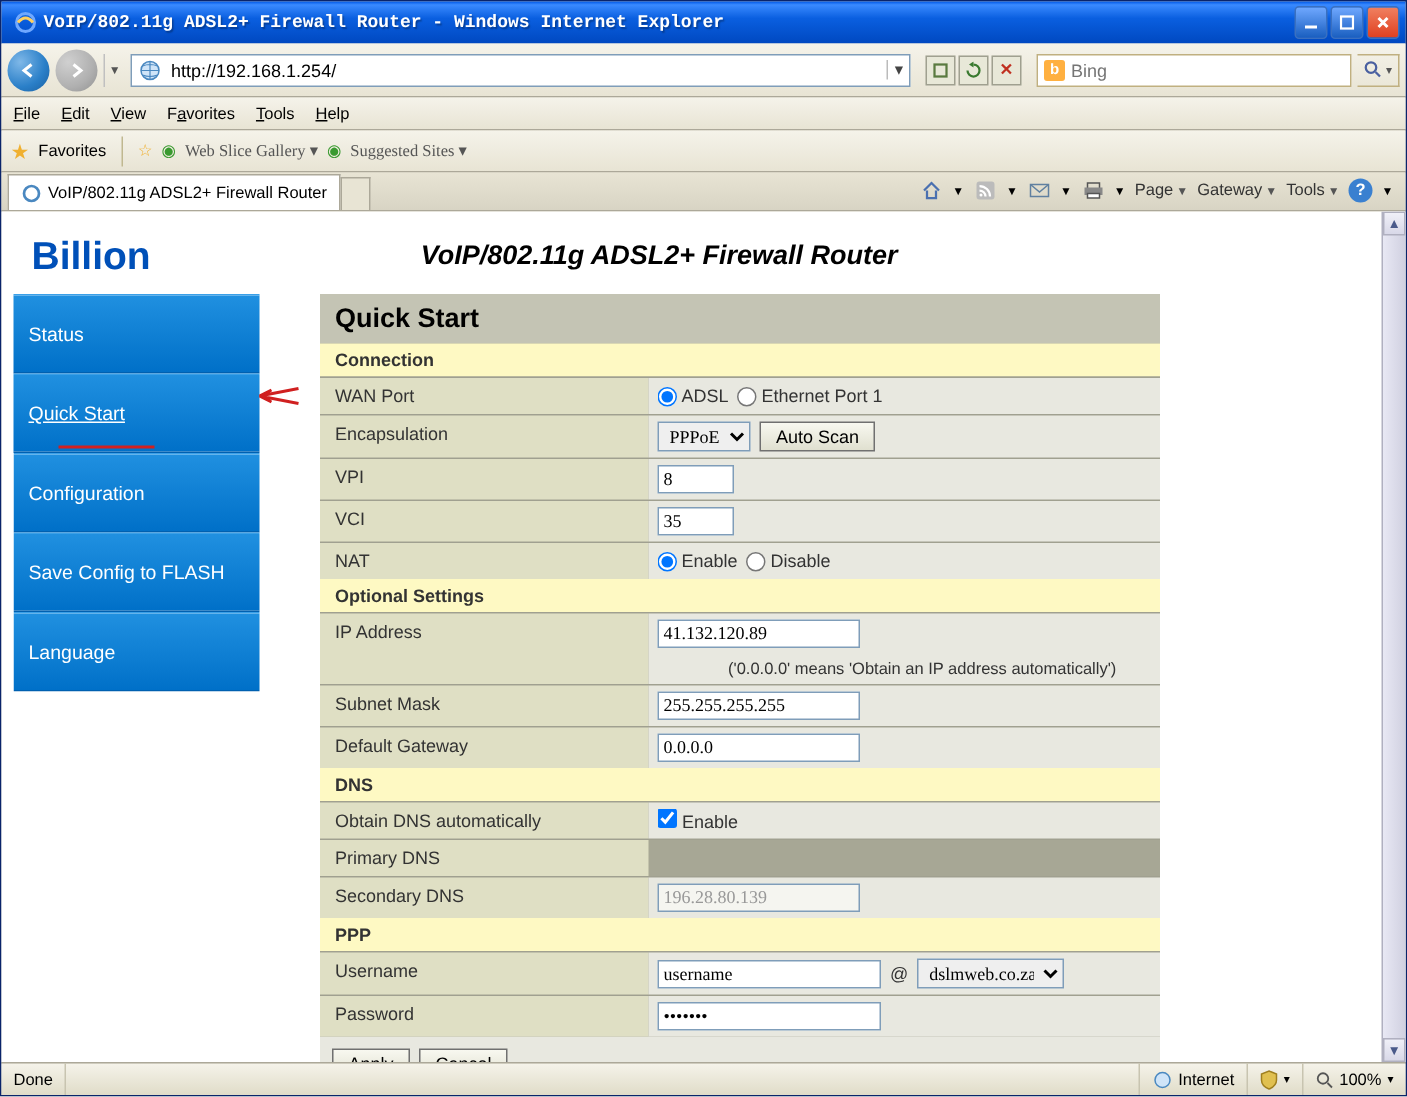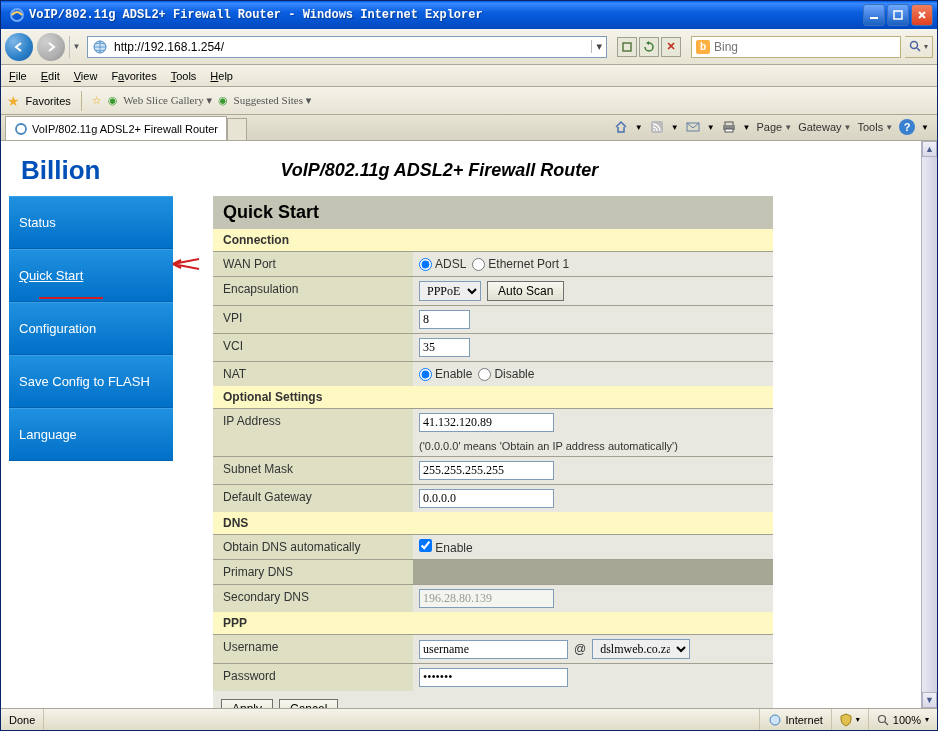--- a/index.html
+++ b/index.html
@@ -49,24 +49,24 @@
 .sidebar { width: 172px; padding: 0 0 0 8px; }
 .sidebar-item { background: linear-gradient(#2090e0,#0070c8); color:#fff; padding:18px 10px; font-size:13px; border-top:1px solid #3aa0e8; border-bottom:1px solid #0060b0; cursor:pointer; position:relative; }
 .sidebar-item.sel { text-decoration: underline; }
 .arrow { position:absolute; right:-28px; top:7px; width:30px; height:1px; pointer-events:none; }
 .underline-red { position:absolute; left:30px; bottom:2px; width:64px; height:1px; border-bottom:2px solid #d02020; }
 .main { flex:1; padding: 0 12px 12px 40px; overflow-y:auto; }
 .panel { width: 560px; background:#a7a795; }
 .hdr { background:#c4c4b4; padding:6px 10px; font-size:18px; font-weight:bold; font-family: Arial; color:#000; }
 .sect { background:#fef9c3; padding:4px 10px; font-weight:bold; font-size:12px; color:#333; }
 .row { display:flex; border-top:1px solid #a0a090; }
-.row .lbl { width: 200px; background:#dfdfc4; padding:5px 10px; font-size:12px; color:#333; }
+.row .lbl { width: 219px; background:#dfdfc4; padding:5px 10px; font-size:12px; color:#333; }
 .row .val { flex:1; background:#e8e8e0; padding:4px 6px; display:flex; align-items:center; gap:6px; font-size:12px; color:#333; flex-wrap:wrap; }
 .row .val input[type=text], .row .val input[type=password], .row .val select { border:1px solid #7f9db9; padding:1px 3px; font-size:12px; font-family: Tahoma; }
-.row .val .note { color:#333; font-size:11px; width:100%; margin-top:2px; }
+.row .val .note { color:#333; font-size:11px; width:100%; margin-top:2px;margin-left:47px; }
 .row .val input:disabled { color:#999; background:#f5f5f0; }
 .radio { display:flex; align-items:center; gap:3px; }
 .btnrow { background:#e8e8e0; padding:8px; display:flex; gap:6px; }
 .stdbtn { border:1px solid #707070; background:linear-gradient(#f8f8f0,#e0e0d0); padding:2px 10px; font-size:12px; cursor:pointer; }
 .vscroll { width:16px; background:linear-gradient(to right,#e8e8f4,#d0d0e0); border-left:1px solid #b0b0c0; display:flex; flex-direction:column; }
 .vscroll .arr { height:16px; background:linear-gradient(#f0f0f8,#d8d8e8); border:1px solid #b0b0c0; display:flex; align-items:center; justify-content:center; font-size:9px; color:#4a5a8a; cursor:pointer; }
 .vscroll .track { flex:1; }
 .statusbar { height:22px; background:linear-gradient(#f5f3ea,#e0dcc8); border-top:1px solid #aca899; display:flex; align-items:center; font-size:11px; }
 .statusbar .cell { padding:0 8px; border-right:1px solid #c8c4b0; height:100%; display:flex; align-items:center; gap:4px; }
 .statusbar .spacer { flex:1; }

